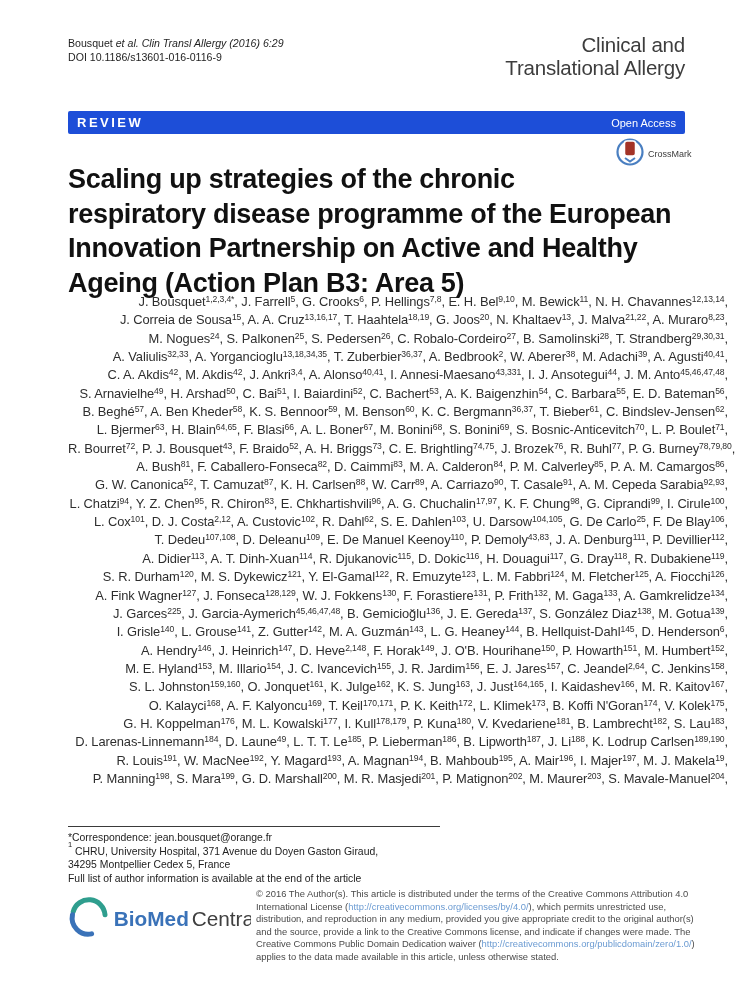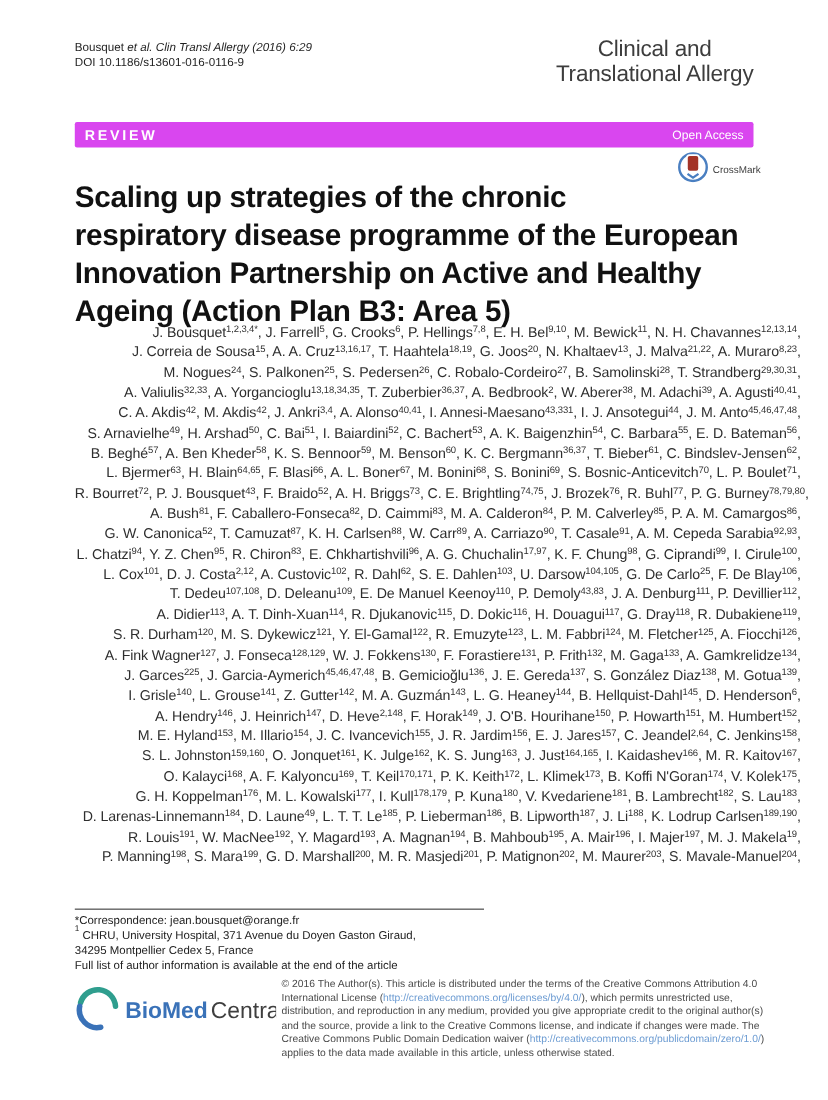--- a/index.html
+++ b/index.html
@@ -1,24 +1,24 @@
 <!DOCTYPE html>
 <html><head>
 <meta charset="utf-8">
 <style>
   html,body{margin:0;padding:0;background:#ffffff;}
   .page{position:relative;width:753px;height:1000px;background:#fff;overflow:hidden;
         font-family:"Liberation Sans", sans-serif;color:#1a1a1a;}
   
   .meta{position:absolute;left:68px;top:36px;font-size:10.6px;line-height:14px;color:#1f1f1f;}
   .meta .it{font-style:italic;}
-  .journal{position:absolute;right:68px;top:33px;text-align:center;font-size:20.5px;line-height:23px;
+  .journal{position:absolute;right:68px;top:33px;text-align:right;font-size:20.5px;line-height:23px;
            color:#3d3d3d;letter-spacing:-0.2px;}
   
-  .banner{position:absolute;left:68px;top:111px;width:617px;height:23px;background:#d946ef;
+  .banner{position:absolute;left:68px;top:111px;width:617px;height:23px;background:#1d4ed8;
           border-radius:2px;display:flex;align-items:center;justify-content:space-between;
           padding:0 9px;box-sizing:border-box;}
   .banner .review{color:#fff;font-weight:bold;font-size:13px;letter-spacing:2.5px;}
   .banner .oa{color:#fff;font-weight:normal;font-size:11px;}
   
   .crossmark{position:absolute;left:616px;top:137px;display:flex;align-items:center;gap:4px;cursor:pointer;}
   .crossmark .cm-label{font-size:9px;color:#3c3c3c;}
   
   .title{position:absolute;left:68px;top:149px;width:640px;font-size:27px;line-height:34.5px;
          font-weight:600;color:#111;letter-spacing:-0.3px;margin-top:13px;}

